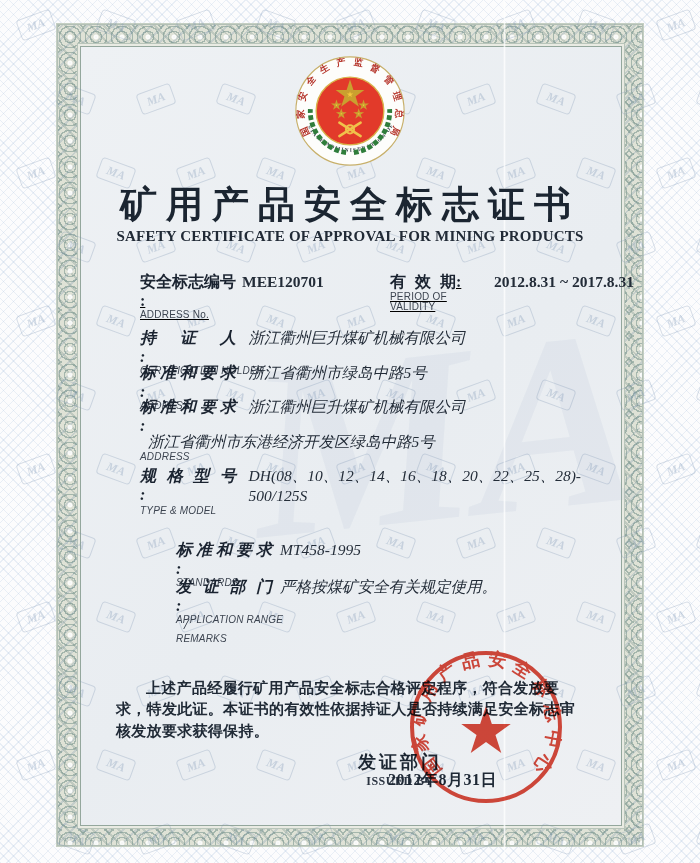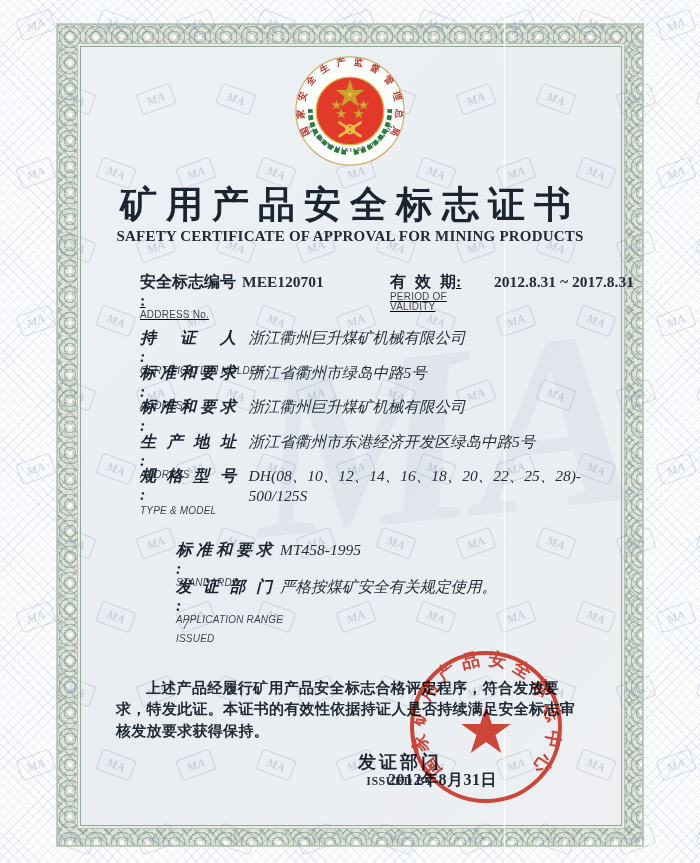--- a/index.html
+++ b/index.html
@@ -284,21 +284,20 @@
 
     <div class="field">
       <div class="row1">
         <span><span class="zh-label w96">标准和要求</span><span class="colon">:</span></span>
         <span class="val">浙江衢州巨升煤矿机械有限公司</span>
       </div>
     </div>
 
     <div class="field">
       <div class="row1">
-        <span><span class="zh-label w96">生产地址</span><span class="colon">:</span></span>
         <span class="val">浙江省衢州市东港经济开发区绿岛中路5号</span>
       </div>
       <div class="cap">ADDRESS</div>
     </div>
 
 
     <div class="field field-tall">
       <div class="row1">
         <span><span class="zh-label w96">规格型号</span><span class="colon">:</span></span>
         <span class="val">DH(08、10、12、14、16、18、20、22、25、28)-
@@ -320,21 +319,21 @@
         <span><span class="zh-label w96">发证部门</span><span class="colon">:</span></span>
         <span class="val">严格按煤矿安全有关规定使用。</span>
       </div>
       <div class="cap">APPLICATION RANGE</div>
     </div>
 
     <div class="field field-g2">
       <div class="row1">
         <span class="val">/</span>
       </div>
-      <div class="cap">ISSUED</div>
+      <div class="cap">REMARKS</div>
     </div>
 
   </div>
 
   <div class="declaration">上述产品经履行矿用产品安全标志合格评定程序，符合发放要求，特发此证。本证书的有效性依据持证人是否持续满足安全标志审核发放要求获得保持。</div>
 
   <div class="issued">
     <div class="zh">发证部门</div>
     <div class="en">ISSUED BY</div>
   </div>

